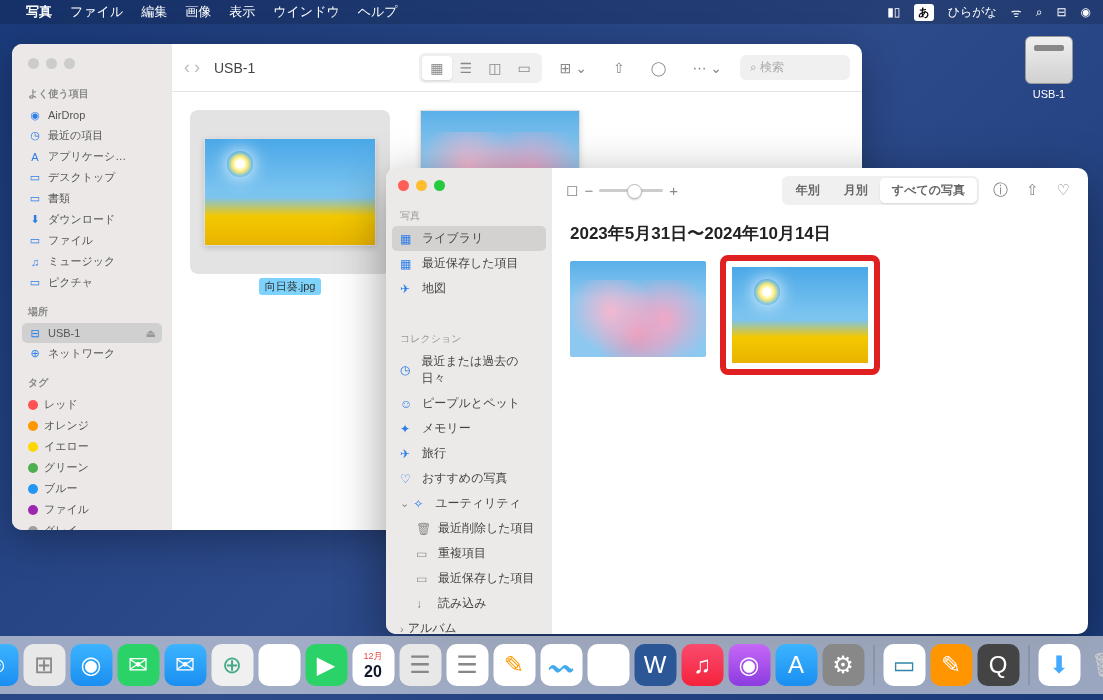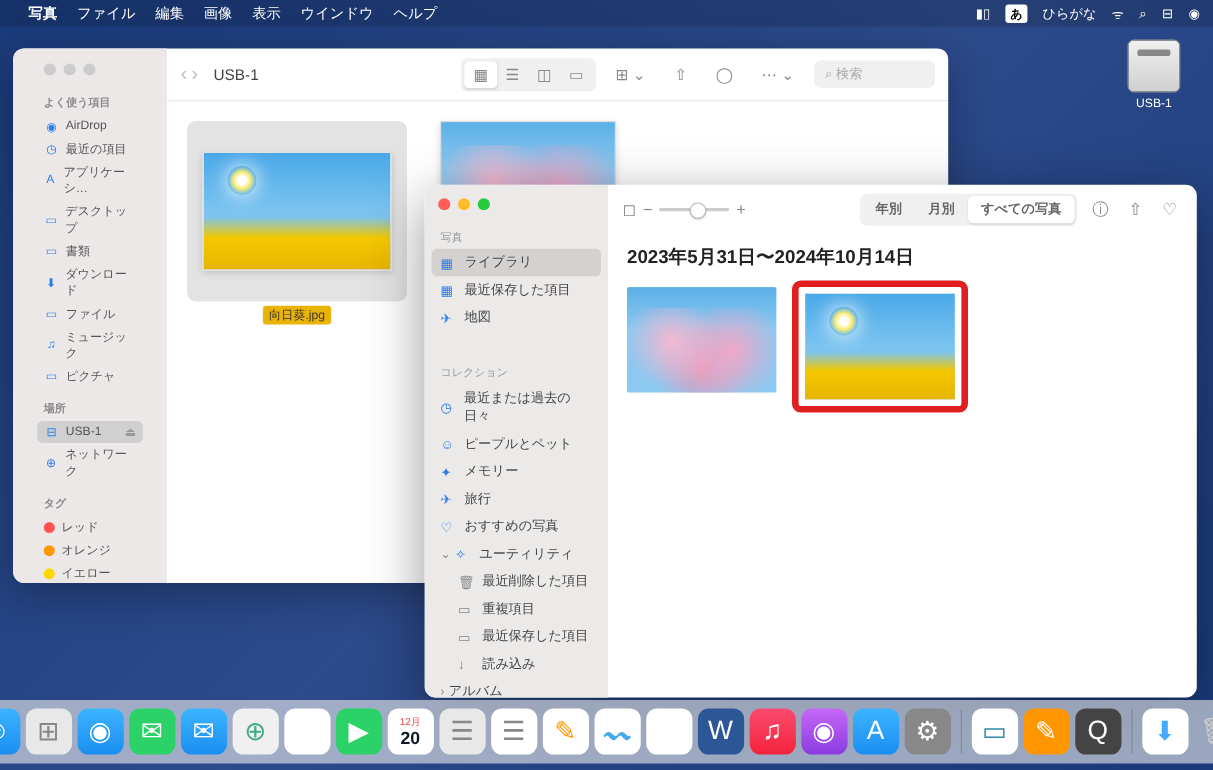--- a/index.html
+++ b/index.html
@@ -12,21 +12,21 @@
 .menubar .right { margin-left: auto; display: flex; align-items: center; gap: 14px; font-size: 12px; }
 .menubar .ime { background: #fff; color: #000; border-radius: 3px; padding: 1px 4px; font-size: 11px; font-weight: bold; }
 
 
 .desktop-icon { position: absolute; top: 36px; right: 24px; width: 60px; text-align: center; color: #fff; font-size: 11px; }
 .desktop-icon .usb { width: 48px; height: 48px; margin: 0 auto 4px; background: linear-gradient(#f0f0f0, #d0d0d0); border-radius: 6px; border: 1px solid #999; position: relative; }
 .desktop-icon .usb::after { content: ""; position: absolute; top: 8px; left: 8px; right: 8px; height: 6px; background: #888; border-radius: 2px; }
 
 
 .finder { position: absolute; top: 44px; left: 12px; width: 850px; height: 486px; background: #fff; border-radius: 10px; box-shadow: 0 10px 40px rgba(0,0,0,0.3); display: flex; overflow: hidden; }
-.finder-sidebar { width: 140px; background: #ebe8e7; padding: 8px 16px; font-size: 11px; color: #555; overflow-y: auto; }
+.finder-sidebar { width: 160px; background: #ebe8e7; padding: 8px 4px; font-size: 11px; color: #555; overflow-y: auto; }
 .finder-sidebar .traffic { display: flex; gap: 7px; padding: 6px 12px 14px; }
 .traffic span { width: 11px; height: 11px; border-radius: 50%; background: #ccc; }
 .finder-sidebar .sec-header { padding: 4px 12px; font-size: 10px; color: #888; font-weight: 600; }
 .finder-sidebar .item { padding: 3px 12px; display: flex; align-items: center; gap: 6px; color: #555; cursor: default; }
 .finder-sidebar .item.active { background: #d0d0d0; border-radius: 5px; margin: 0 6px; padding: 3px 6px; }
 .finder-sidebar .ico { width: 14px; height: 14px; display: inline-flex; align-items: center; justify-content: center; color: #2b7de9; font-size: 11px; }
 .finder-sidebar .tag-dot { width: 10px; height: 10px; border-radius: 50%; }
 .finder-main { flex: 1; display: flex; flex-direction: column; }
 .finder-toolbar { height: 48px; border-bottom: 1px solid #e5e5e5; display: flex; align-items: center; padding: 0 12px; gap: 10px; }
 .finder-toolbar .nav { display: flex; gap: 4px; color: #bbb; font-size: 18px; }
@@ -39,21 +39,21 @@
 .finder-content { flex: 1; padding: 18px; display: flex; gap: 30px; align-items: flex-start; }
 .file-tile { width: 200px; text-align: center; }
 .file-tile.selected .thumb-wrap { background: #e3e3e3; border-radius: 8px; }
 .thumb-wrap { padding: 28px 14px; }
 .thumb { width: 100%; height: 108px; background: #fff; border: 1px solid #ddd; box-shadow: 0 2px 6px rgba(0,0,0,0.15); position: relative; overflow: hidden; }
 .sunflower-img { width: 100%; height: 100%; background: linear-gradient(to bottom, #4aa8e8 0%, #7bc4f0 50%); position: relative; }
 .sunflower-img::before { content: ""; position: absolute; top: 12px; left: 22px; width: 26px; height: 26px; background: radial-gradient(circle, #fff 20%, #ffee77 40%, transparent 70%); border-radius: 50%; box-shadow: 0 0 18px #fff; }
 .sunflower-img::after { content: ""; position: absolute; bottom: 0; left: 0; right: 0; height: 45%; background: linear-gradient(to top, #e8b400 0%, #f4c800 60%, transparent 100%); }
 .sakura-img { width: 100%; height: 100%; background: linear-gradient(to bottom, #5ab0e8 0%, #8cc8f0 40%); position: relative; }
 .sakura-img::after { content: ""; position: absolute; top: 20%; left: 0; right: 0; bottom: 0; background: radial-gradient(circle at 30% 40%, #f4b8d0 0%, transparent 40%), radial-gradient(circle at 70% 50%, #f0a8c8 0%, transparent 45%), radial-gradient(circle at 50% 70%, #e898b8 0%, transparent 50%); }
-.file-tile .filename { font-size: 11px; color: #333; background: #eab308; display: inline-block; padding: 1px 6px; border-radius: 3px; margin-top: 4px; }
+.file-tile .filename { font-size: 11px; color: #333; background: #7dd3fc; display: inline-block; padding: 1px 6px; border-radius: 3px; margin-top: 4px; }
 
 
 .photos { position: absolute; top: 168px; left: 386px; width: 702px; height: 466px; background: #fff; border-radius: 10px; box-shadow: 0 14px 50px rgba(0,0,0,0.4); display: flex; overflow: hidden; }
 .photos-sidebar { width: 166px; background: #eceae9; font-size: 12px; color: #444; overflow-y: auto; }
 .photos-sidebar .traffic { display: flex; gap: 7px; padding: 12px; }
 .photos-sidebar .traffic .r { background: #ff5f56; }
 .photos-sidebar .traffic .y { background: #ffbd2e; }
 .photos-sidebar .traffic .g { background: #27c93f; }
 .photos-sidebar .sec-header { padding: 6px 14px 3px; font-size: 10px; color: #999; }
 .photos-sidebar .item { padding: 4px 14px; display: flex; align-items: center; gap: 8px; cursor: default; }

